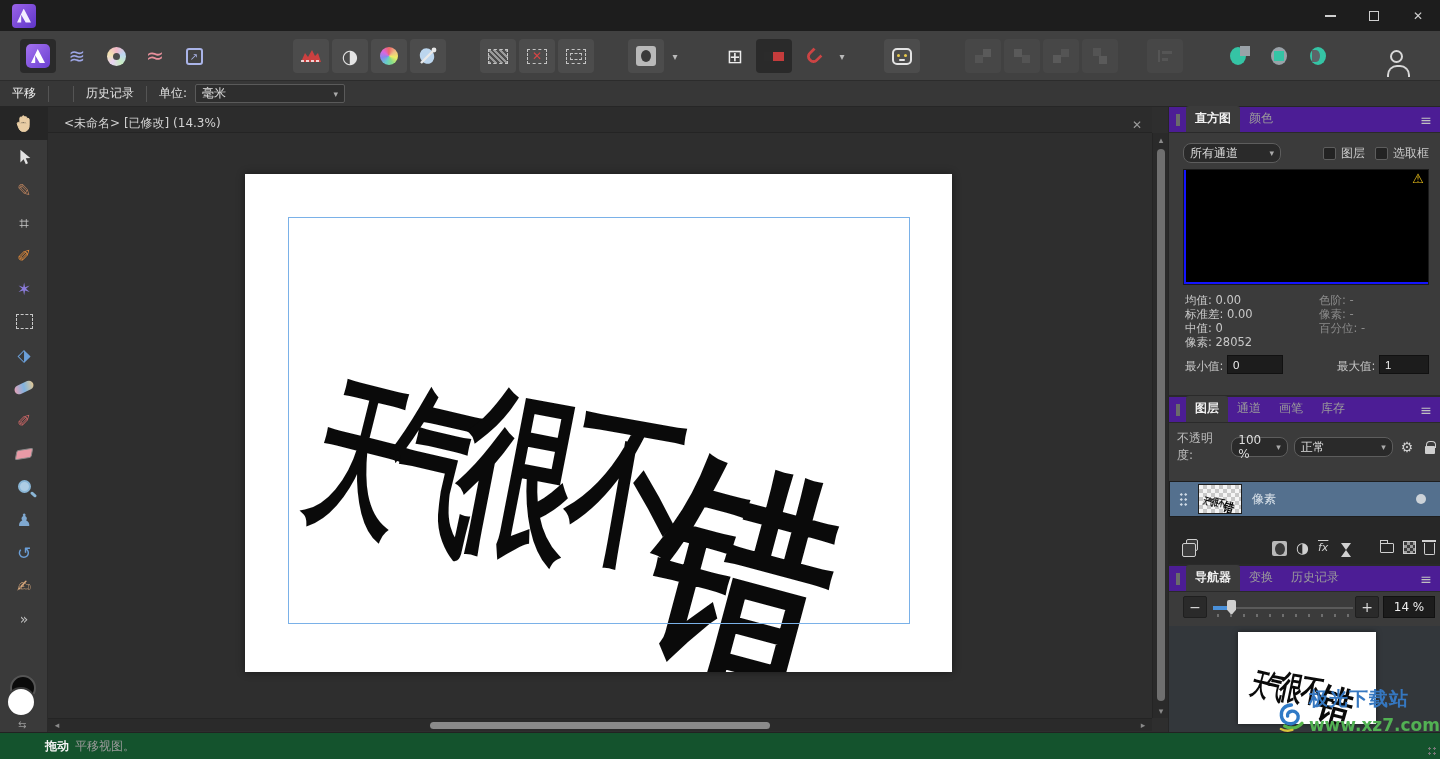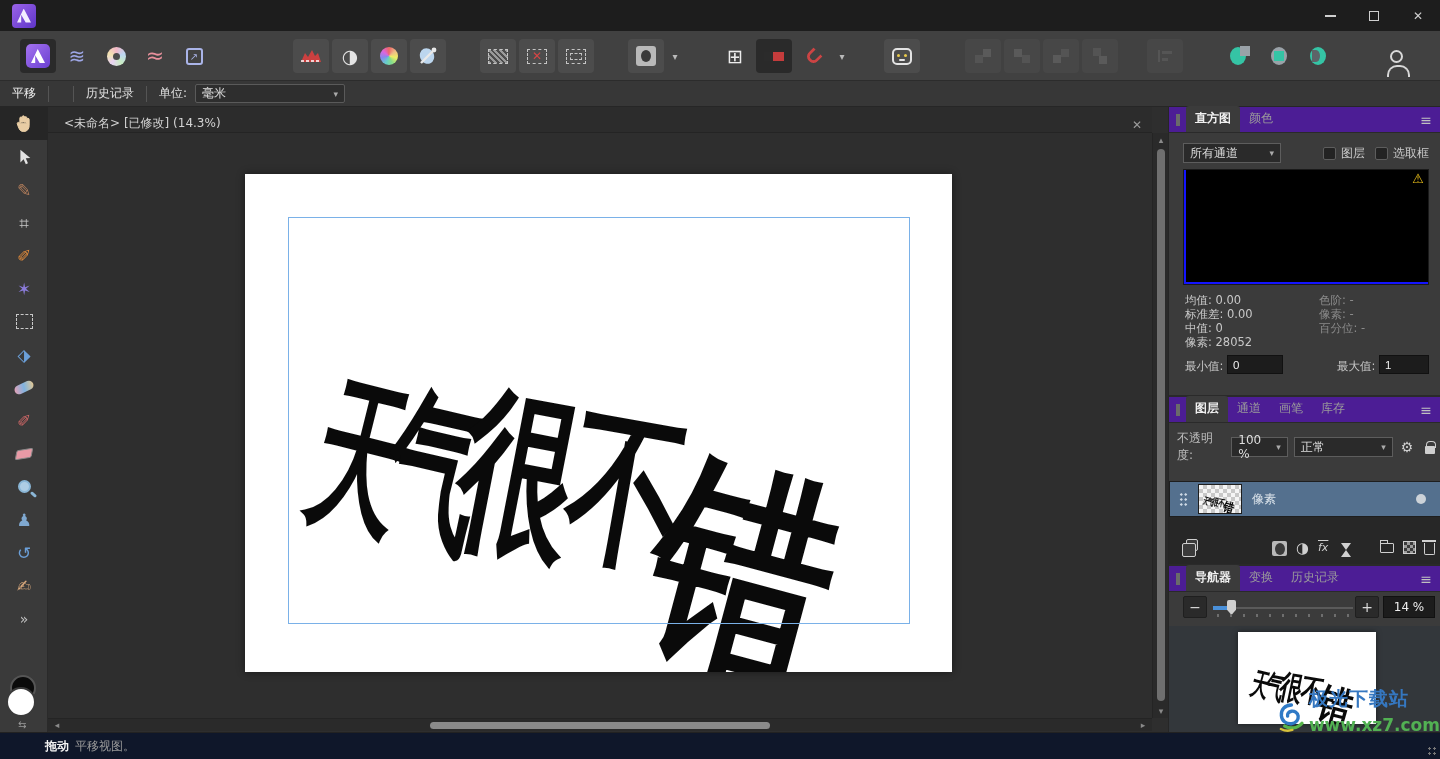--- a/index.html
+++ b/index.html
@@ -97,21 +97,21 @@
   #hthumb{position:absolute;left:382px;top:3px;width:340px;height:7px;background:#8a8a8a;border-radius:4px}
 
   
   #rightpanel{left:1168px;top:107px;width:272px;height:625px;background:#3b3b3b;border-left:1px solid #262626}
   .psec{position:absolute;left:0;width:272px}
   .phead{height:26px;background:#4c1d95;display:flex;align-items:flex-end;border-bottom:1px solid #2a2a2a}
   .grip{width:3px;height:12px;border-left:2px solid #6a6a6a;border-right:2px solid #6a6a6a;margin:0 6px 6px 7px}
   .ptab{padding:4px 9px 5px;color:#9b9b9b;font-size:12px}
   .ptab.on{color:#f0f0f0;font-weight:bold;background:#3b3b3b;border-radius:3px 3px 0 0}
   .phead .ham{margin-left:auto;margin-right:9px;margin-bottom:4px;color:#c0c0c0;font-size:14px}
-  .mini-select{height:20px;background:#2a2a2a;border:1px solid #5d5d5d;border-radius:0;display:flex;align-items:center;padding:0 6px;color:#dedede}
+  .mini-select{height:20px;background:#2a2a2a;border:1px solid #5d5d5d;border-radius:8px;display:flex;align-items:center;padding:0 6px;color:#dedede}
   .mini-select .chev{margin-left:auto;font-size:9px;color:#aaa;padding-left:8px}
   .cb{width:13px;height:13px;background:#232323;border:1px solid #5d5d5d;border-radius:2px}
   .cbl{color:#c9c9c9;margin:0 10px 0 5px}
   #histo-box{position:absolute;left:14px;top:62px;width:246px;height:116px;background:#000;border:1px solid #1a1a1a}
   #histo-box .edgeL{position:absolute;left:0;top:0;width:2px;height:100%;background:#1414ff}
   #histo-box .edgeB{position:absolute;left:0;bottom:0;width:100%;height:2px;background:#1414ff}
   #histo-box .warn{position:absolute;right:4px;top:1px;color:#f0c419;font-size:13px}
   .stat{position:absolute;font-size:11.5px;color:#c8c8c8;white-space:nowrap}
   .stat.mut{color:#8a8a8a}
   .numin{position:absolute;width:56px;height:19px;background:#1c1c1c;border:1px solid #111;color:#eee;font-size:11.5px;padding:2px 5px}
@@ -138,21 +138,21 @@
   #zoomrow .zbtn{position:absolute;width:24px;height:22px;background:#2a2a2a;border:1px solid #1f1f1f;border-radius:2px;color:#d8d8d8;font-size:14px;display:flex;align-items:center;justify-content:center}
   #ztrack{position:absolute;left:44px;top:41px;width:140px;height:2px;background:#5a5a5a}
   #zfill{position:absolute;left:44px;top:40px;width:14px;height:4px;background:#4a90d9}
   #zthumb{position:absolute;left:58px;top:34px;width:9px;height:15px;background:#d0d0d0;border-radius:2px;clip-path:polygon(0 0,100% 0,100% 65%,50% 100%,0 65%)}
   #zticks{position:absolute;left:48px;top:48px;width:136px;height:3px;background-image:repeating-linear-gradient(90deg,#6e6e6e 0 2px,transparent 2px 13px)}
   #zval{position:absolute;left:214px;top:30px;width:52px;height:22px;background:#1c1c1c;border:1px solid #111;color:#eee;display:flex;align-items:center;justify-content:center;font-size:12px}
   #nav-thumb-area{position:absolute;left:0;top:60px;width:272px;height:133px;background:#33373b}
   #nav-canvas{position:absolute;left:69px;top:6px;width:138px;height:92px;background:#fff;box-shadow:0 0 5px rgba(0,0,0,.5)}
 
   
-  #statusbar{left:0;top:732px;width:1440px;height:27px;background:#0f172a;border-top:1px solid #222;display:flex;align-items:center}
+  #statusbar{left:0;top:732px;width:1440px;height:27px;background:#14532d;border-top:1px solid #222;display:flex;align-items:center}
   #status-action{margin-left:45px;color:#f2f2f2;font-weight:bold}
   #status-hint{margin-left:6px;color:#9a9a9a}
 
   
   #watermark{left:1278px;top:686px;width:162px;height:70px;z-index:50;display:flex;align-items:flex-start}
   #wm-text{display:flex;flex-direction:column;margin-left:4px}
   #wm-site{color:#3577c0;font-size:19px;font-weight:bold;letter-spacing:1px;white-space:nowrap}
   #wm-url{color:#52b153;font-size:17px;font-weight:bold;margin-top:3px}
   #resize-grip{position:absolute;right:3px;bottom:3px;width:10px;height:10px;background-image:radial-gradient(#777 1px,transparent 1.2px);background-size:5px 5px}
 </style>

